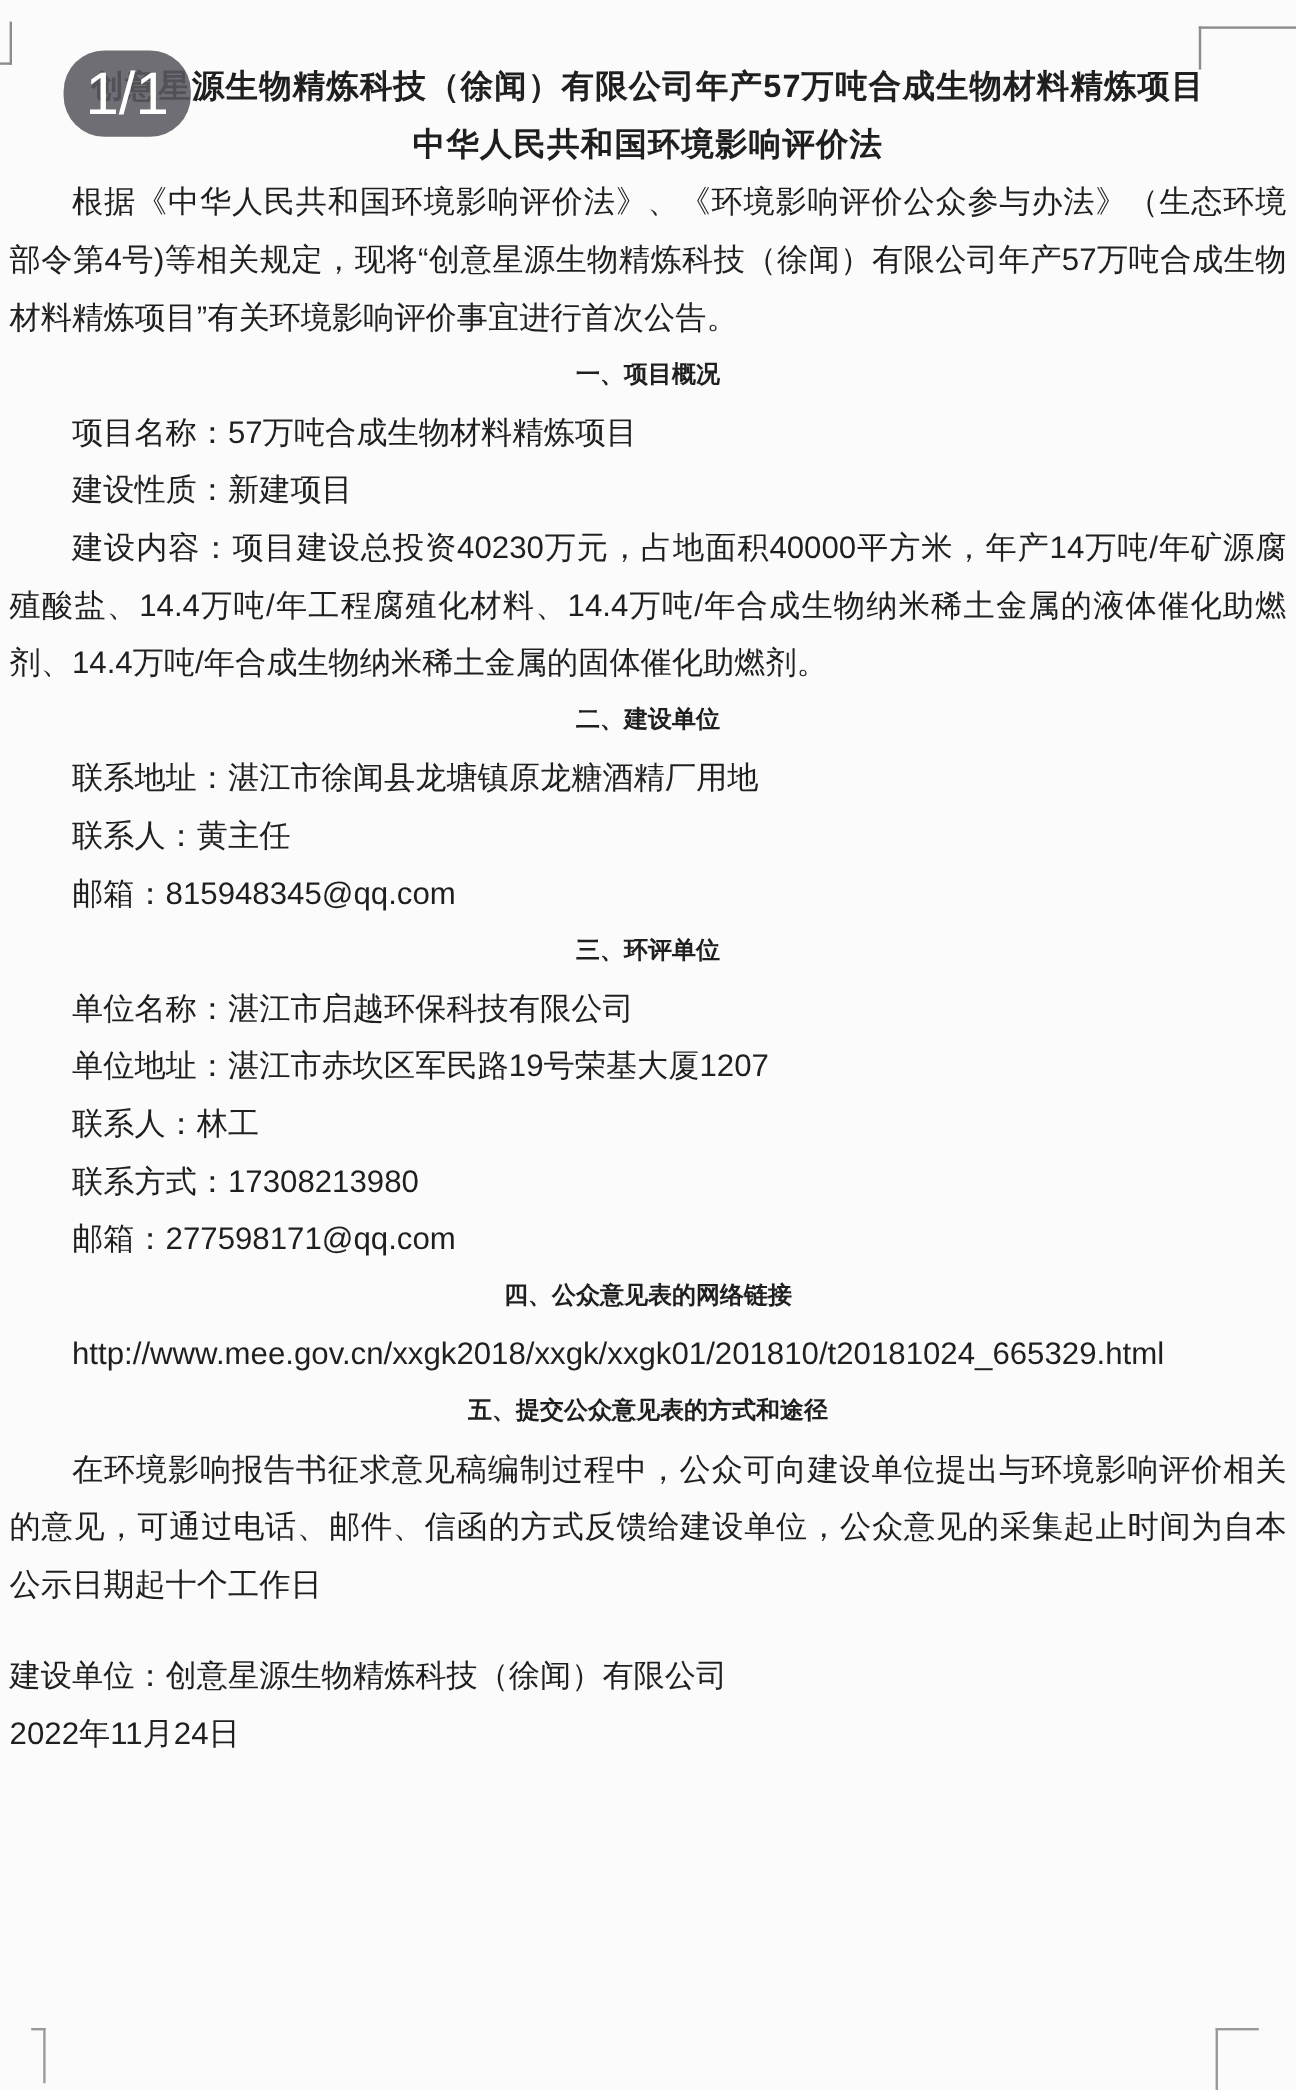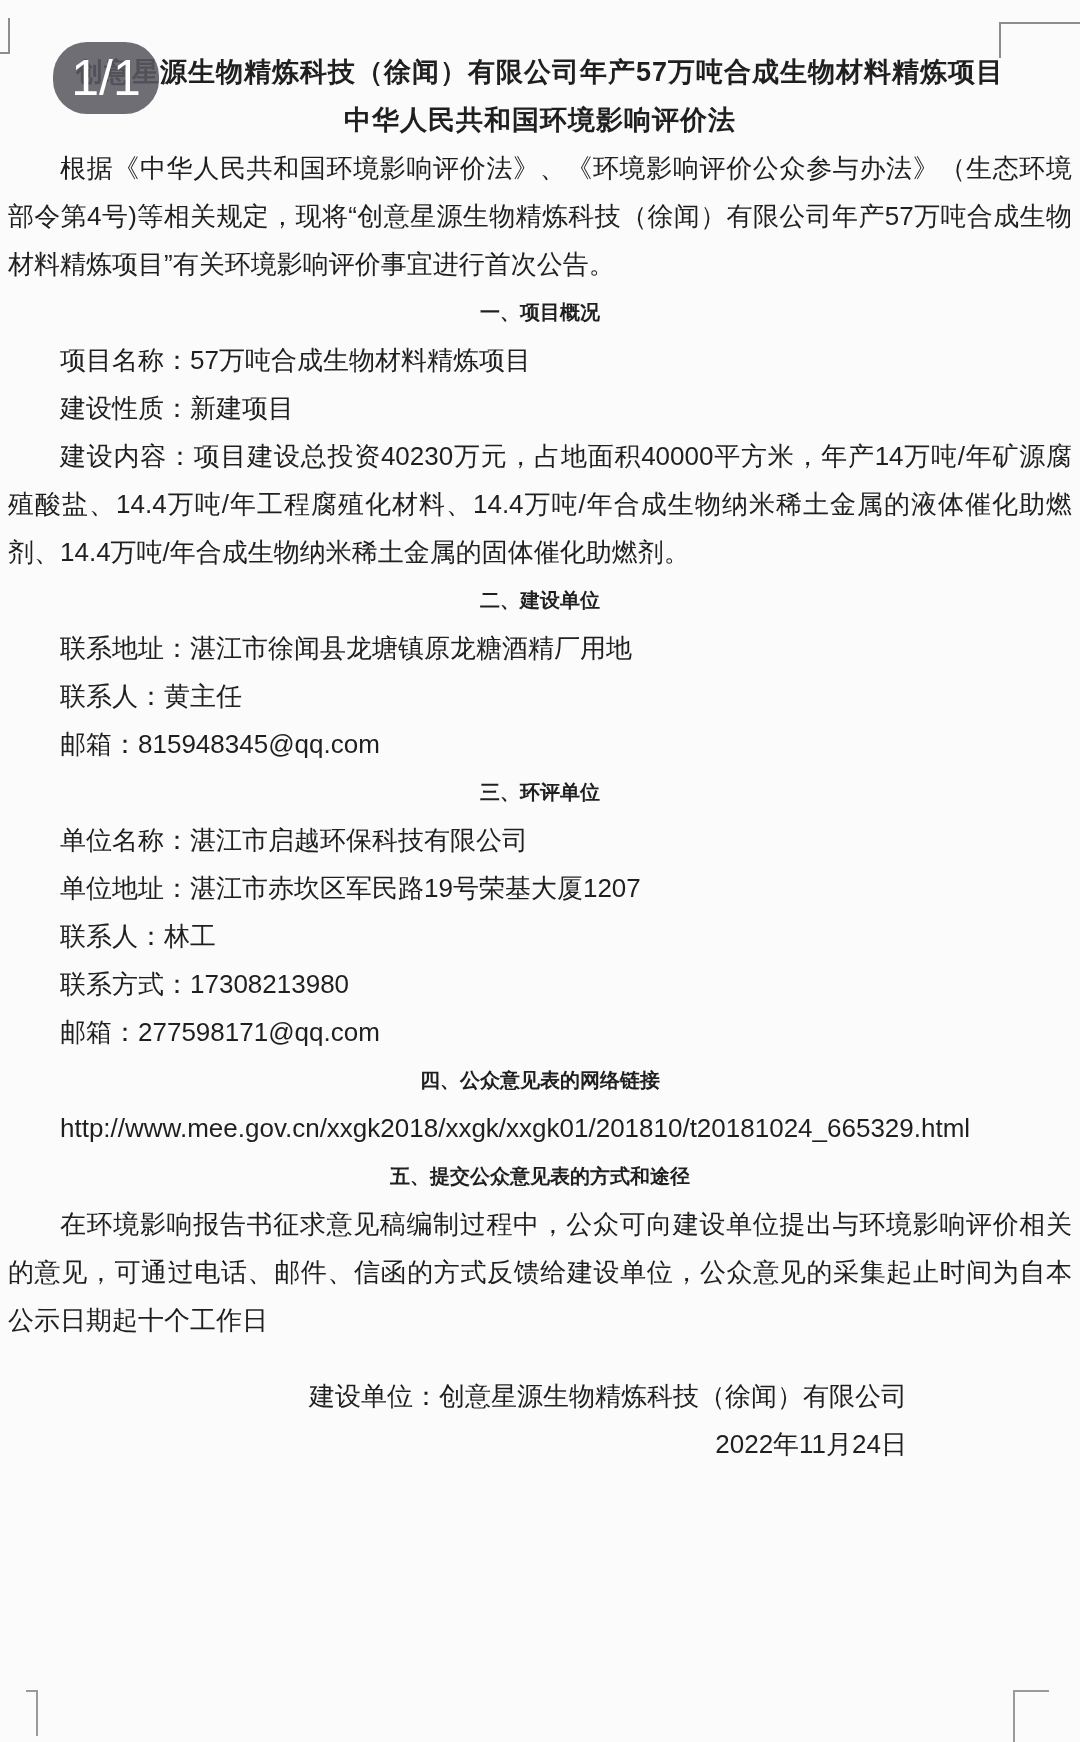--- a/index.html
+++ b/index.html
@@ -33,21 +33,20 @@
     text-indent: 2em;
     font-weight: normal;
   }
   .heading {
     font-size: 20px;
     font-weight: bold;
     text-align: center;
   }
   .sig-block { margin-top: 28px; }
   .sig {
-    text-align: right;
     padding-right: 165px;
     text-indent: 0;
   }
   
   .badge {
     position: absolute;
     left: 53px;
     top: 42px;
     width: 106px;
     height: 72px;

